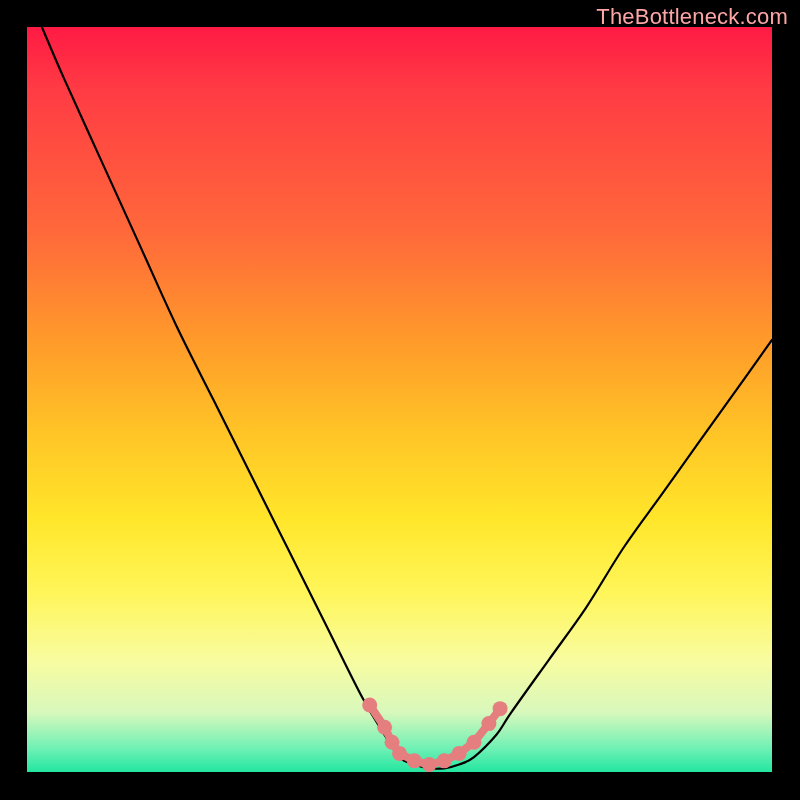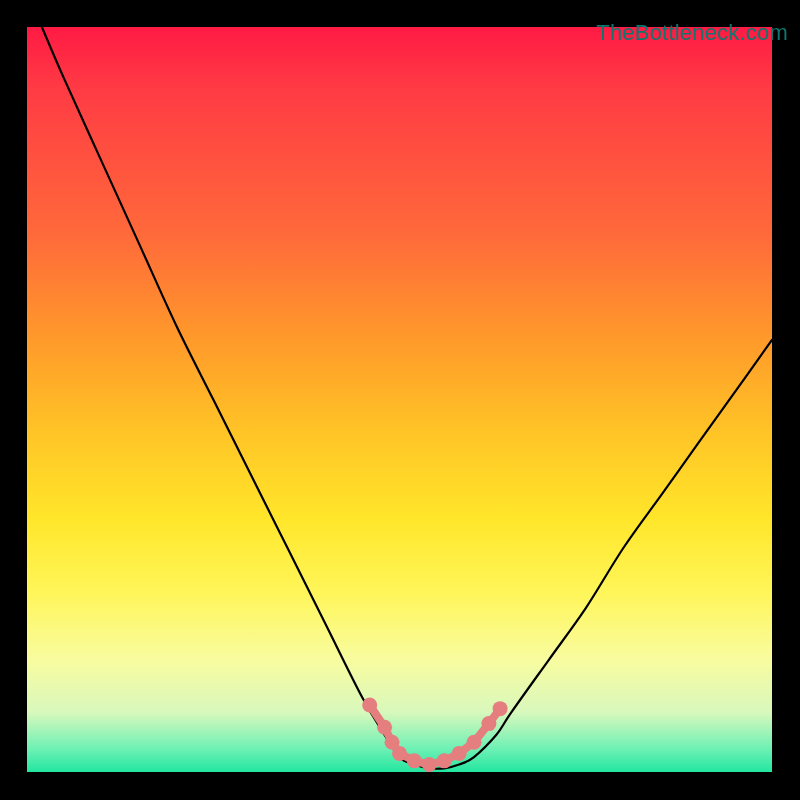--- a/index.html
+++ b/index.html
@@ -35,25 +35,25 @@
       #ffe62a 66%,
       #fff65a 76%,
       #f8fca0 85%,
       #d8f8bc 92%,
       #6cf0b4 97%,
       #22e6a0 100%
     );
   }
   .watermark {
     position: absolute;
-    top: 20px;
+    top: 4px;
     right: 12px;
     font-family: Arial, Helvetica, sans-serif;
     font-size: 22px;
-    color: #0f766e;
+    color: #fca5a5;
     letter-spacing: 0.2px;
     user-select: none;
     text-align: right;
   }
   svg.curve {
     position: absolute;
     left: 0;
     top: 0;
     width: 745px;
     height: 745px;

